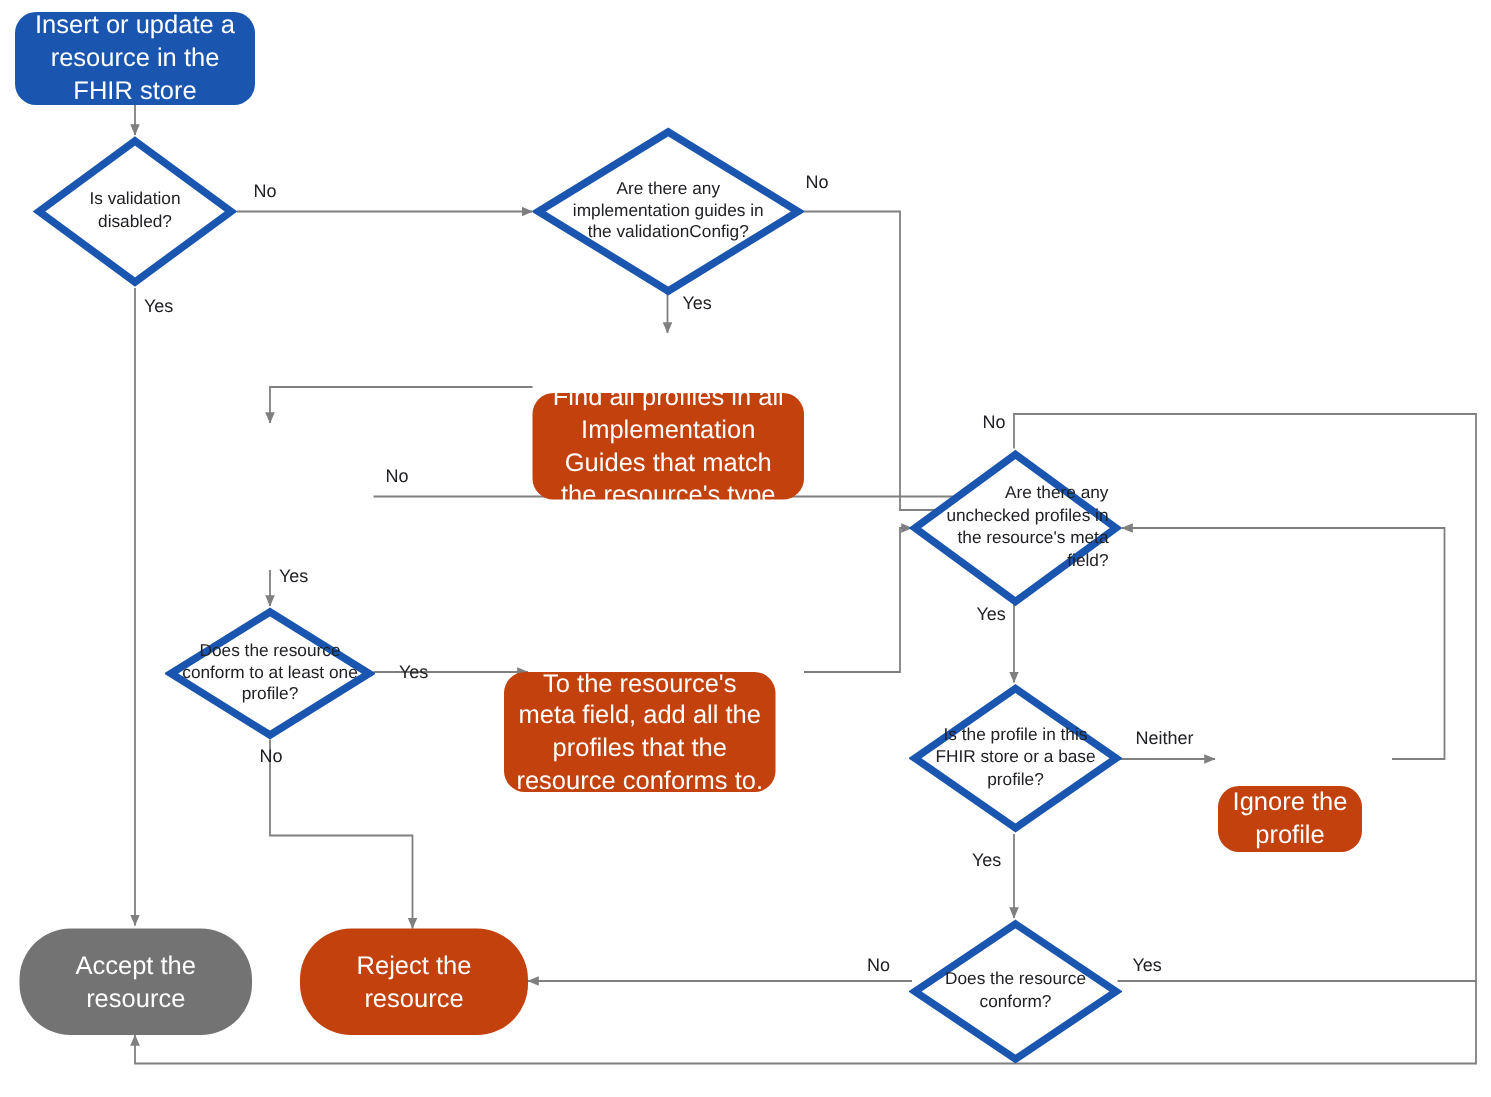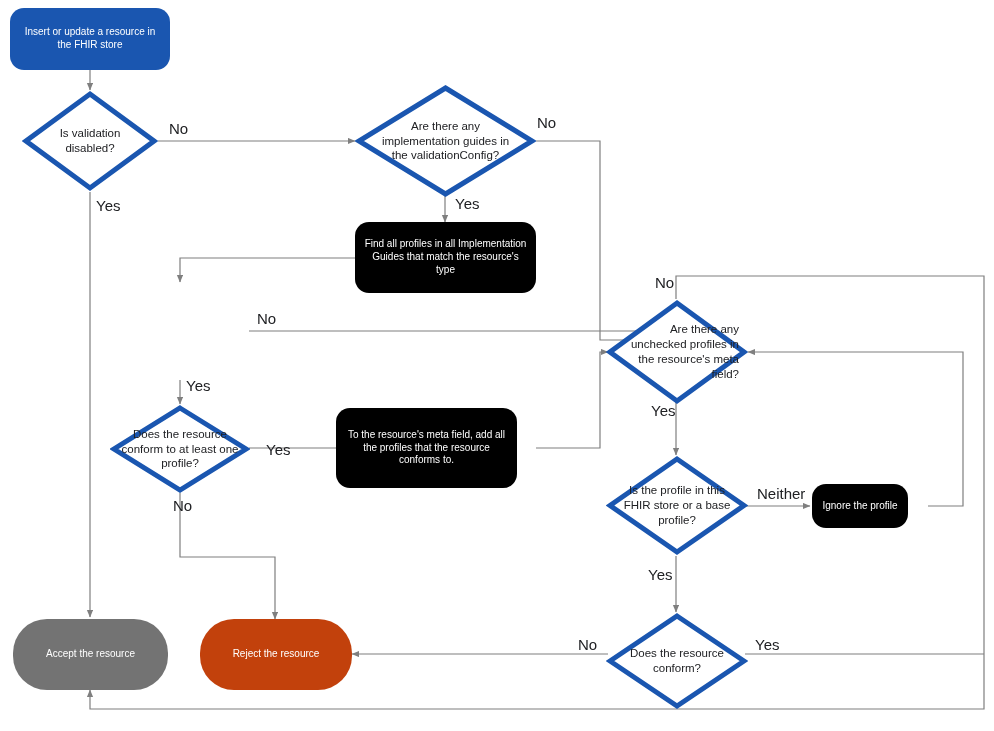--- a/index.html
+++ b/index.html
@@ -31,26 +31,26 @@
     display: flex;
     align-items: center;
     justify-content: center;
     text-align: center;
     line-height: 1.28;
   }
   
   .box {
     border-radius: 14px;
     color: #ffffff;
-    font-size: 10px;
+    font-size: 17px;
     padding: 4px 8px;
     text-align: center;
   }
   .box-start   { background: #1a56b0; }
-  .box-process { background: #000000; }
+  .box-process { background: #c2410c; margin-top: 40px; }
   .box-accept  { background: #737373; border-radius: 34px; }
   .box-reject  { background: #c2410c; border-radius: 34px; }
 
   
   .diamond-wrap {
     position: absolute;
   }
   .diamond-shape {
     position: absolute;
     left: 0;
@@ -71,21 +71,21 @@
     color: #202124;
     font-size: 11.5px;
     line-height: 1.3;
     box-sizing: border-box;
     padding: 0 14px;
     pointer-events: none;
   }
   .edge-label {
     position: absolute;
     color: #202124;
-    font-size: 15px;
+    font-size: 12px;
     white-space: nowrap;
     background: transparent;
   }
   .node-text { display: block; }
 </style>
 </head>
 <body>
 
 <div id="canvas">
 

